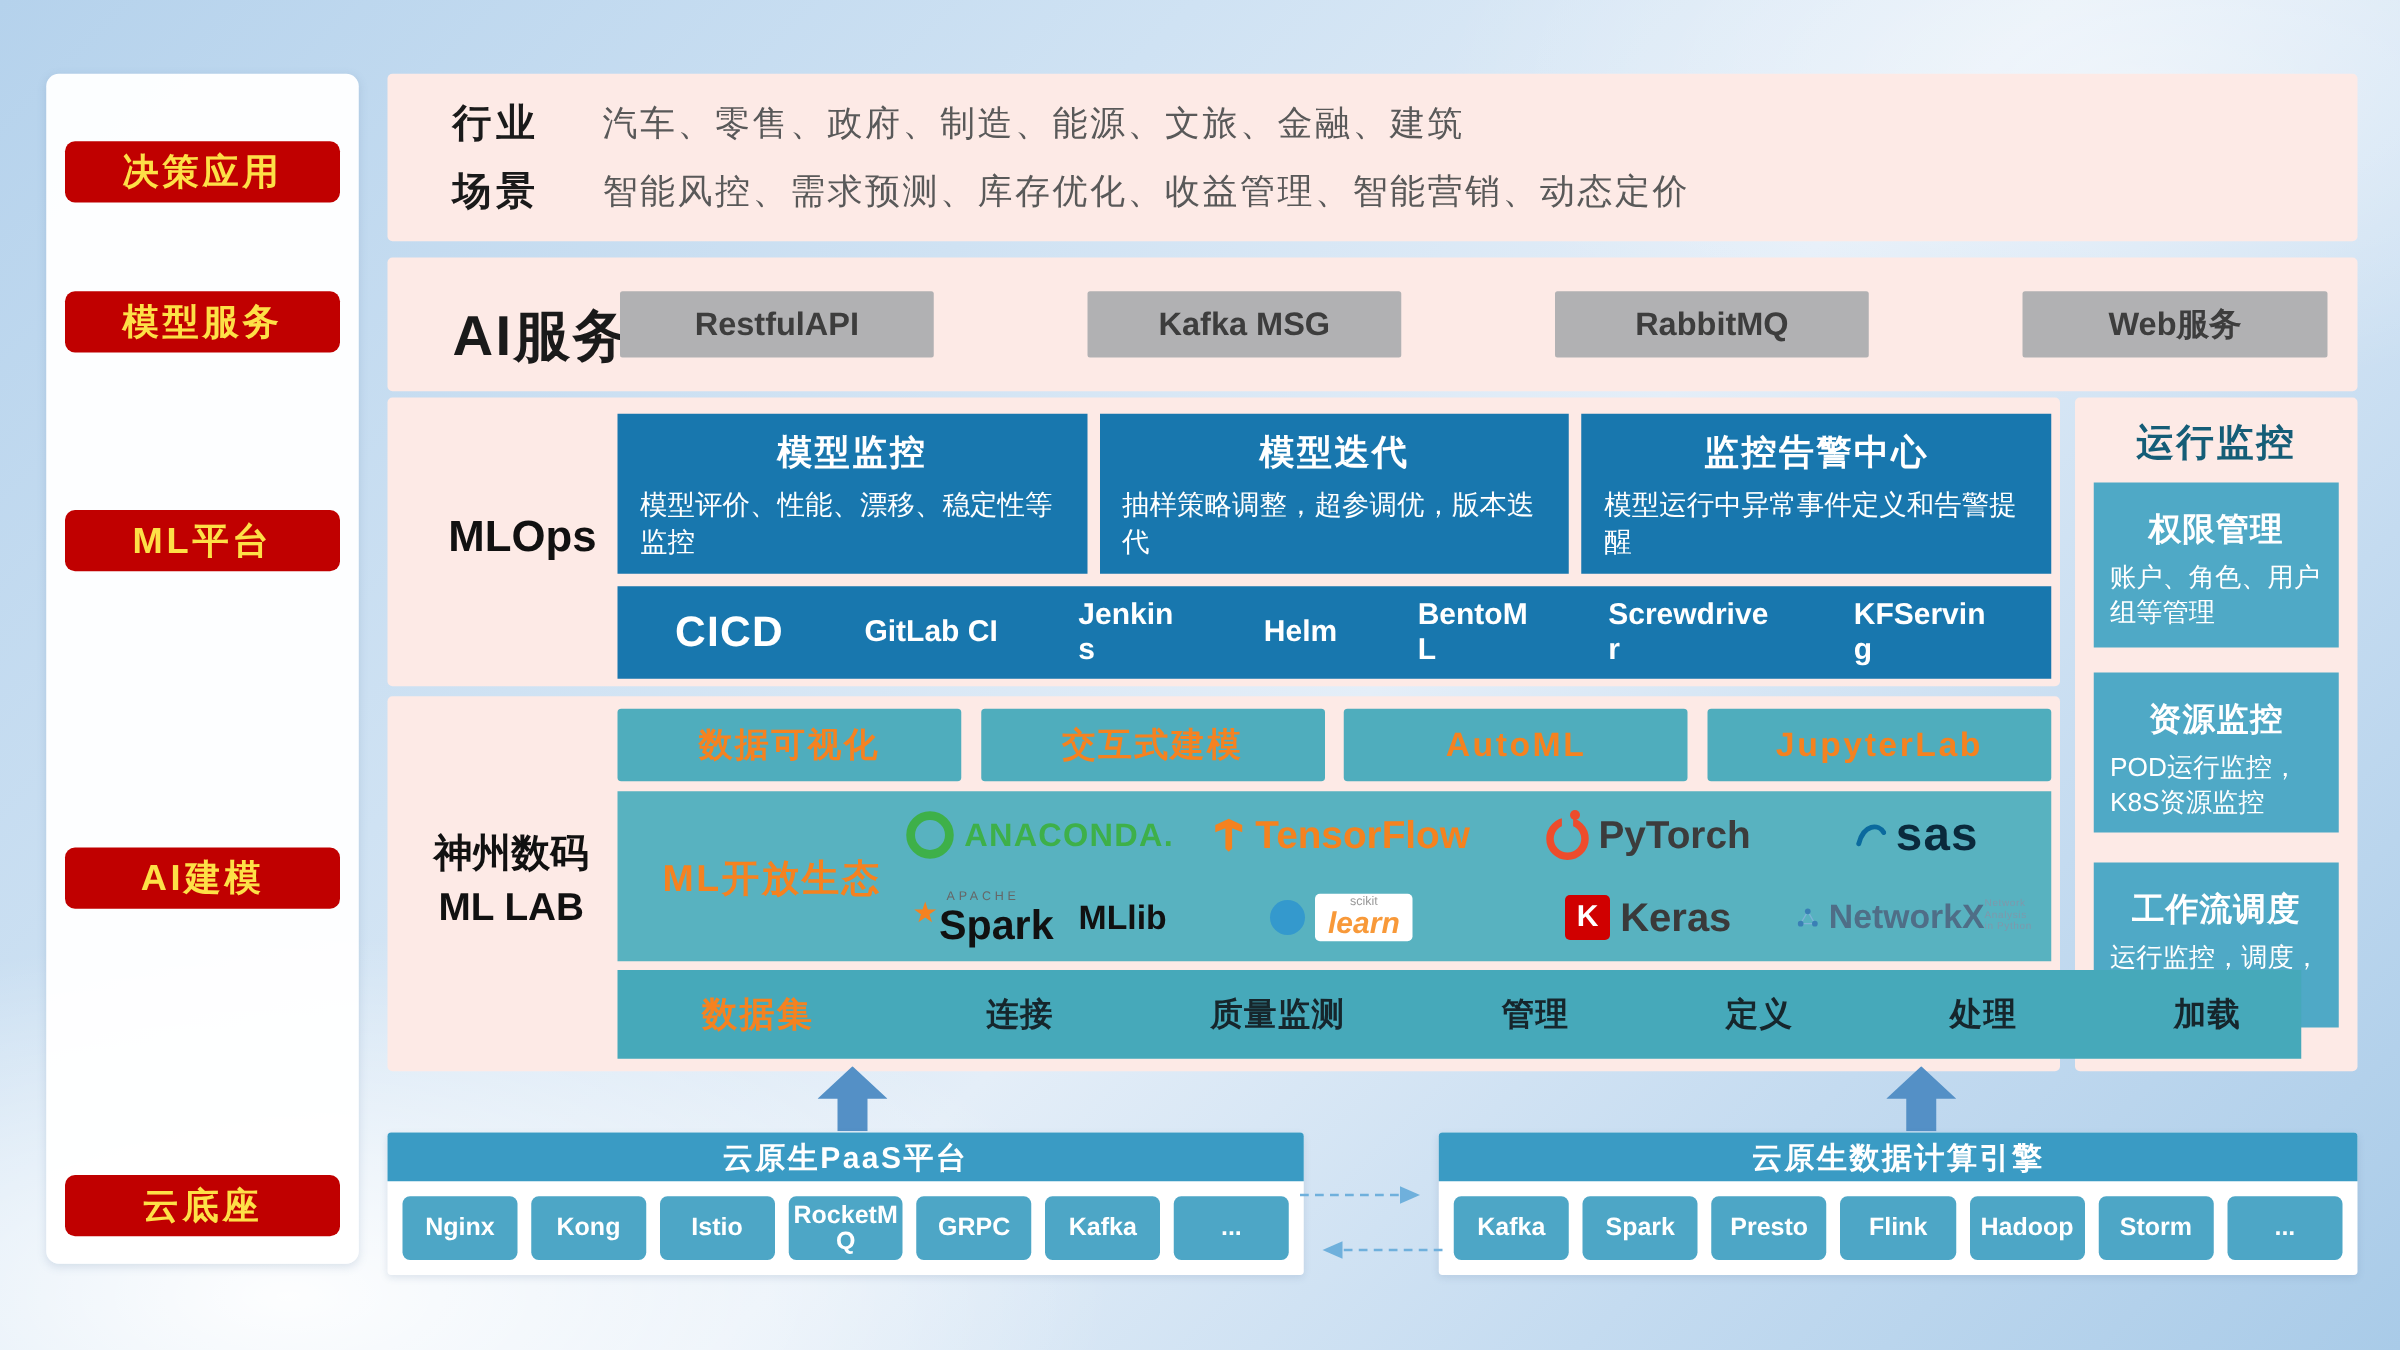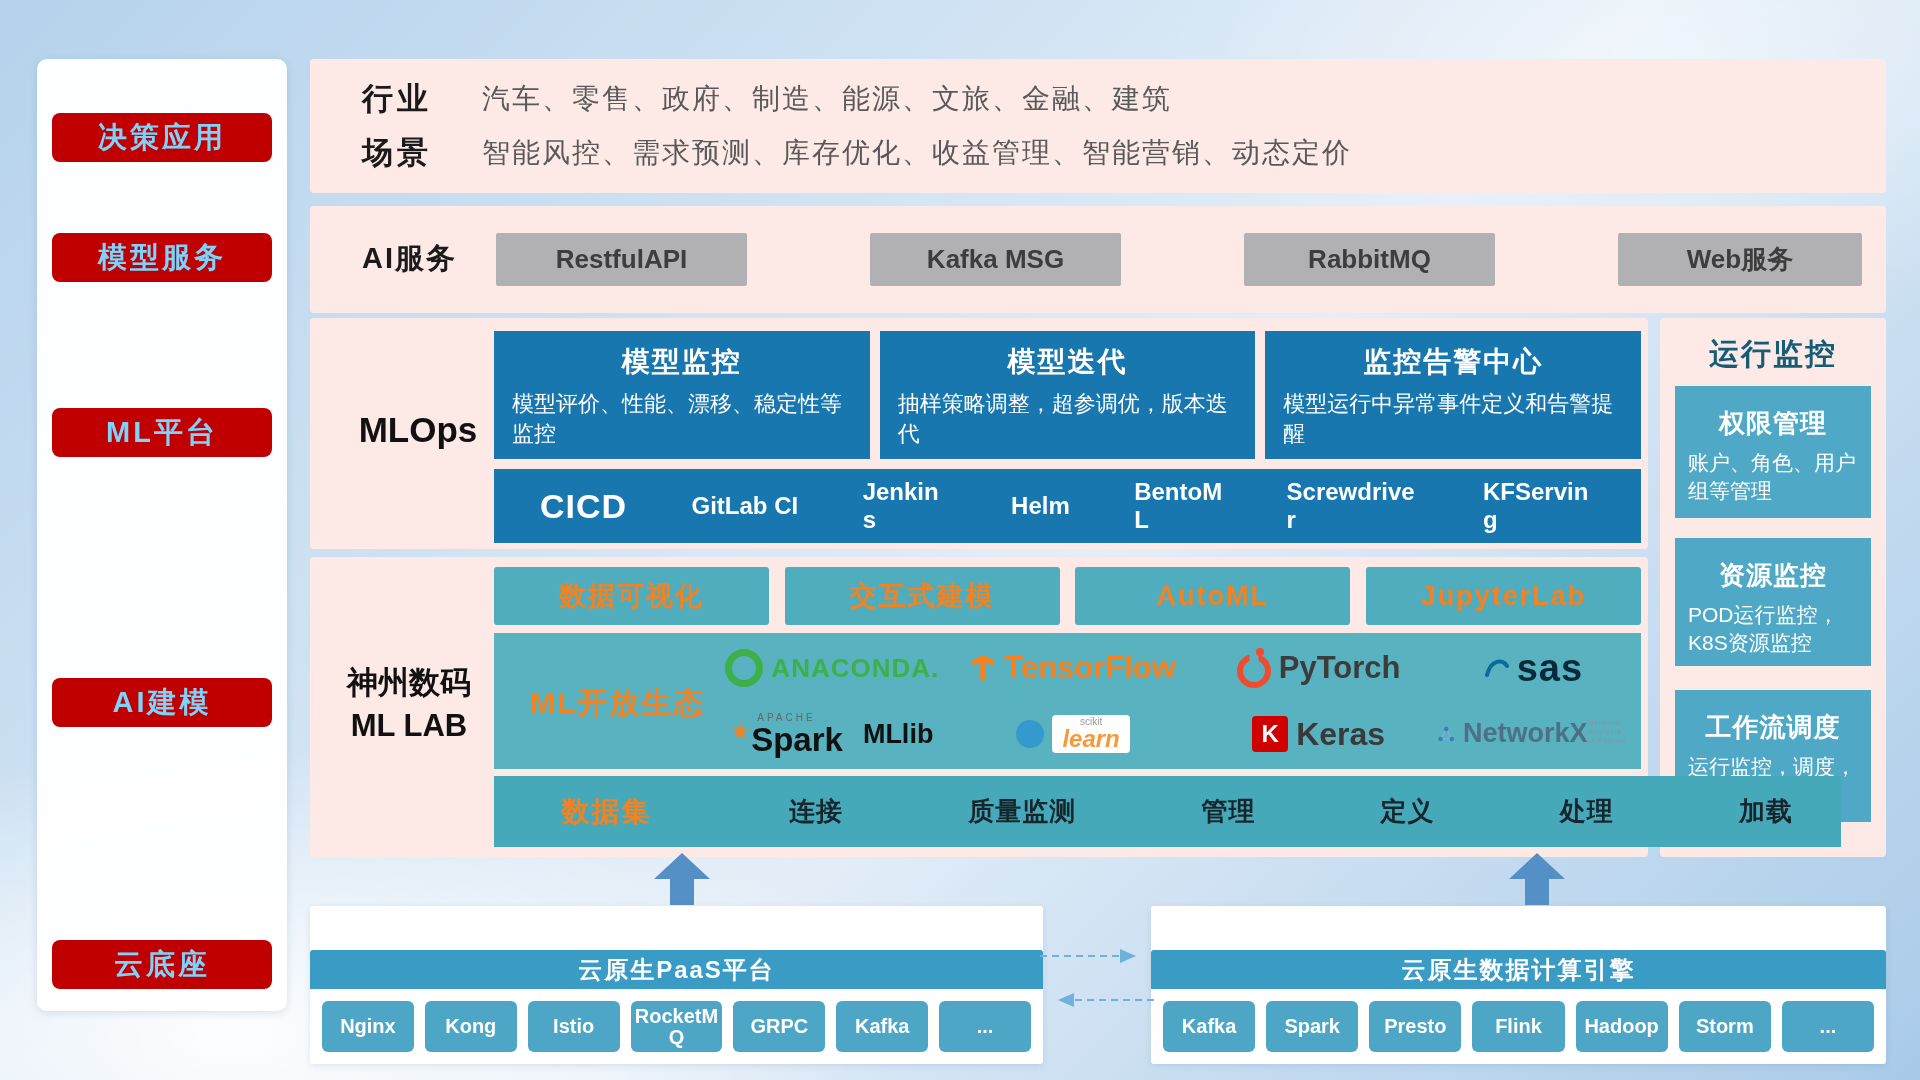--- a/index.html
+++ b/index.html
@@ -7,35 +7,35 @@
     position:relative; width:1920px; height:1080px; overflow:hidden;
     font-family:"Liberation Sans", sans-serif;
     background:
       radial-gradient(1100px 480px at 12% 96%, rgba(255,255,255,0.95), rgba(255,255,255,0) 60%),
       radial-gradient(900px 420px at 88% 6%, rgba(255,255,255,0.45), rgba(255,255,255,0) 60%),
       linear-gradient(135deg,#b5d2ec 0%,#cfe2f3 32%,#e4eef8 55%,#c4dbf0 78%,#a9cbe8 100%);
   }
   .abs{position:absolute;}
   
   .sidebar{left:37px;top:59px;width:250px;height:952px;background:rgba(255,255,255,0.96);border-radius:10px;box-shadow:0 2px 8px rgba(80,110,150,0.18);}
-  .red-btn{position:absolute;left:15px;width:220px;height:49px;background:#c00000;border-radius:8px;color:#7dd3fc;
+  .red-btn{position:absolute;left:15px;width:220px;height:49px;background:#c00000;border-radius:8px;color:#fde047;
     font-size:29px;font-weight:700;letter-spacing:3px;display:flex;align-items:center;justify-content:center;}
   
   .panel{position:absolute;background:#fdeae6;border-radius:4px;}
   .p-row1{left:310px;top:59px;width:1576px;height:134px;}
   .p-row2{left:310px;top:206px;width:1576px;height:107px;}
   .p-row3{left:310px;top:318px;width:1338px;height:231px;}
   .p-monitor{left:1660px;top:318px;width:226px;height:539px;}
   .p-row4{left:310px;top:557px;width:1338px;height:300px;}
   
   .line-row{position:absolute;left:52px;right:30px;height:44px;display:flex;align-items:center;}
   .line-row .lbl{width:120px;font-size:31px;font-weight:700;color:#1a1a1a;letter-spacing:4px;}
   .line-row .txt{font-size:28px;color:#595959;letter-spacing:2px;}
   
-  .aiserv-lbl{position:absolute;left:52px;top:33px;font-size:29px;font-weight:700;color:#1a1a1a;letter-spacing:2px;}
+  .aiserv-lbl{position:absolute;left:52px;top:33px;font-size:45px;font-weight:700;color:#1a1a1a;letter-spacing:2px;}
   .gray-btn{position:absolute;top:27px;height:53px;background:#b1b1b3;border-radius:2px;color:#3d3d3d;
     font-size:26px;font-weight:700;display:flex;align-items:center;justify-content:center;}
   
   .mlops-lbl{position:absolute;left:38px;top:92px;width:140px;text-align:center;font-size:35px;font-weight:700;color:#111;}
   .cards-row{position:absolute;left:184px;top:13px;width:1147px;display:flex;gap:10px;}
   .blue-card{flex:1;height:128px;background:#1877ae;color:#fff;}
   .blue-card .bt{margin-top:12px;text-align:center;font-size:28px;font-weight:700;letter-spacing:2px;}
   .blue-card .bd{margin:8px 18px 0 18px;font-size:22px;line-height:1.35;text-align:left;}
   .cicd-bar{position:absolute;left:184px;top:151px;width:1147px;height:74px;background:#1877ae;
     display:flex;align-items:center;justify-content:space-between;padding:0 46px;box-sizing:border-box;}
@@ -83,21 +83,21 @@
   .nx-sub{font-size:8px;color:#7f98ab;letter-spacing:0.5px;}
   .data-bar{position:absolute;left:184px;top:219px;width:1347px;height:71px;background:#46a9ba;display:flex;align-items:center;}
   .data-lbl{width:225px;text-align:center;font-size:28px;font-weight:700;color:#f58220;letter-spacing:2px;}
   .data-items{flex:1;display:flex;justify-content:space-between;padding:0 48px 0 70px;gap:35px;}
   .data-item{font-size:26px;font-weight:600;color:#16262c;letter-spacing:1px;}
   
   .cloud-block{position:absolute;top:906px;background:#fff;border-radius:3px;box-shadow:0 2px 6px rgba(80,110,150,0.15);}
   .cb-paas{left:310px;width:733px;}
   .cb-engine{left:1151px;width:735px;}
   .cloud-head{height:39px;background:#3a9bc4;color:#fff;font-size:24px;font-weight:700;letter-spacing:2px;
-    display:flex;align-items:center;justify-content:center;border-radius:3px 3px 0 0;margin-top:44px;}
+    display:flex;align-items:center;justify-content:center;border-radius:3px 3px 0 0;}
   .cloud-body{display:flex;gap:11px;padding:12px;box-sizing:border-box;}
   .cloud-btn{flex:1;height:51px;background:#4da6c6;border-radius:6px;color:#fff;font-size:20px;font-weight:700;
     display:flex;align-items:center;justify-content:center;text-align:center;word-break:break-all;line-height:1.05;padding:2px;box-sizing:border-box;}
   
   .up-arrow{position:absolute;top:853px;width:56px;height:52px;}
 </style>
 </head>
 <body>
 
 <div class="canvas">

